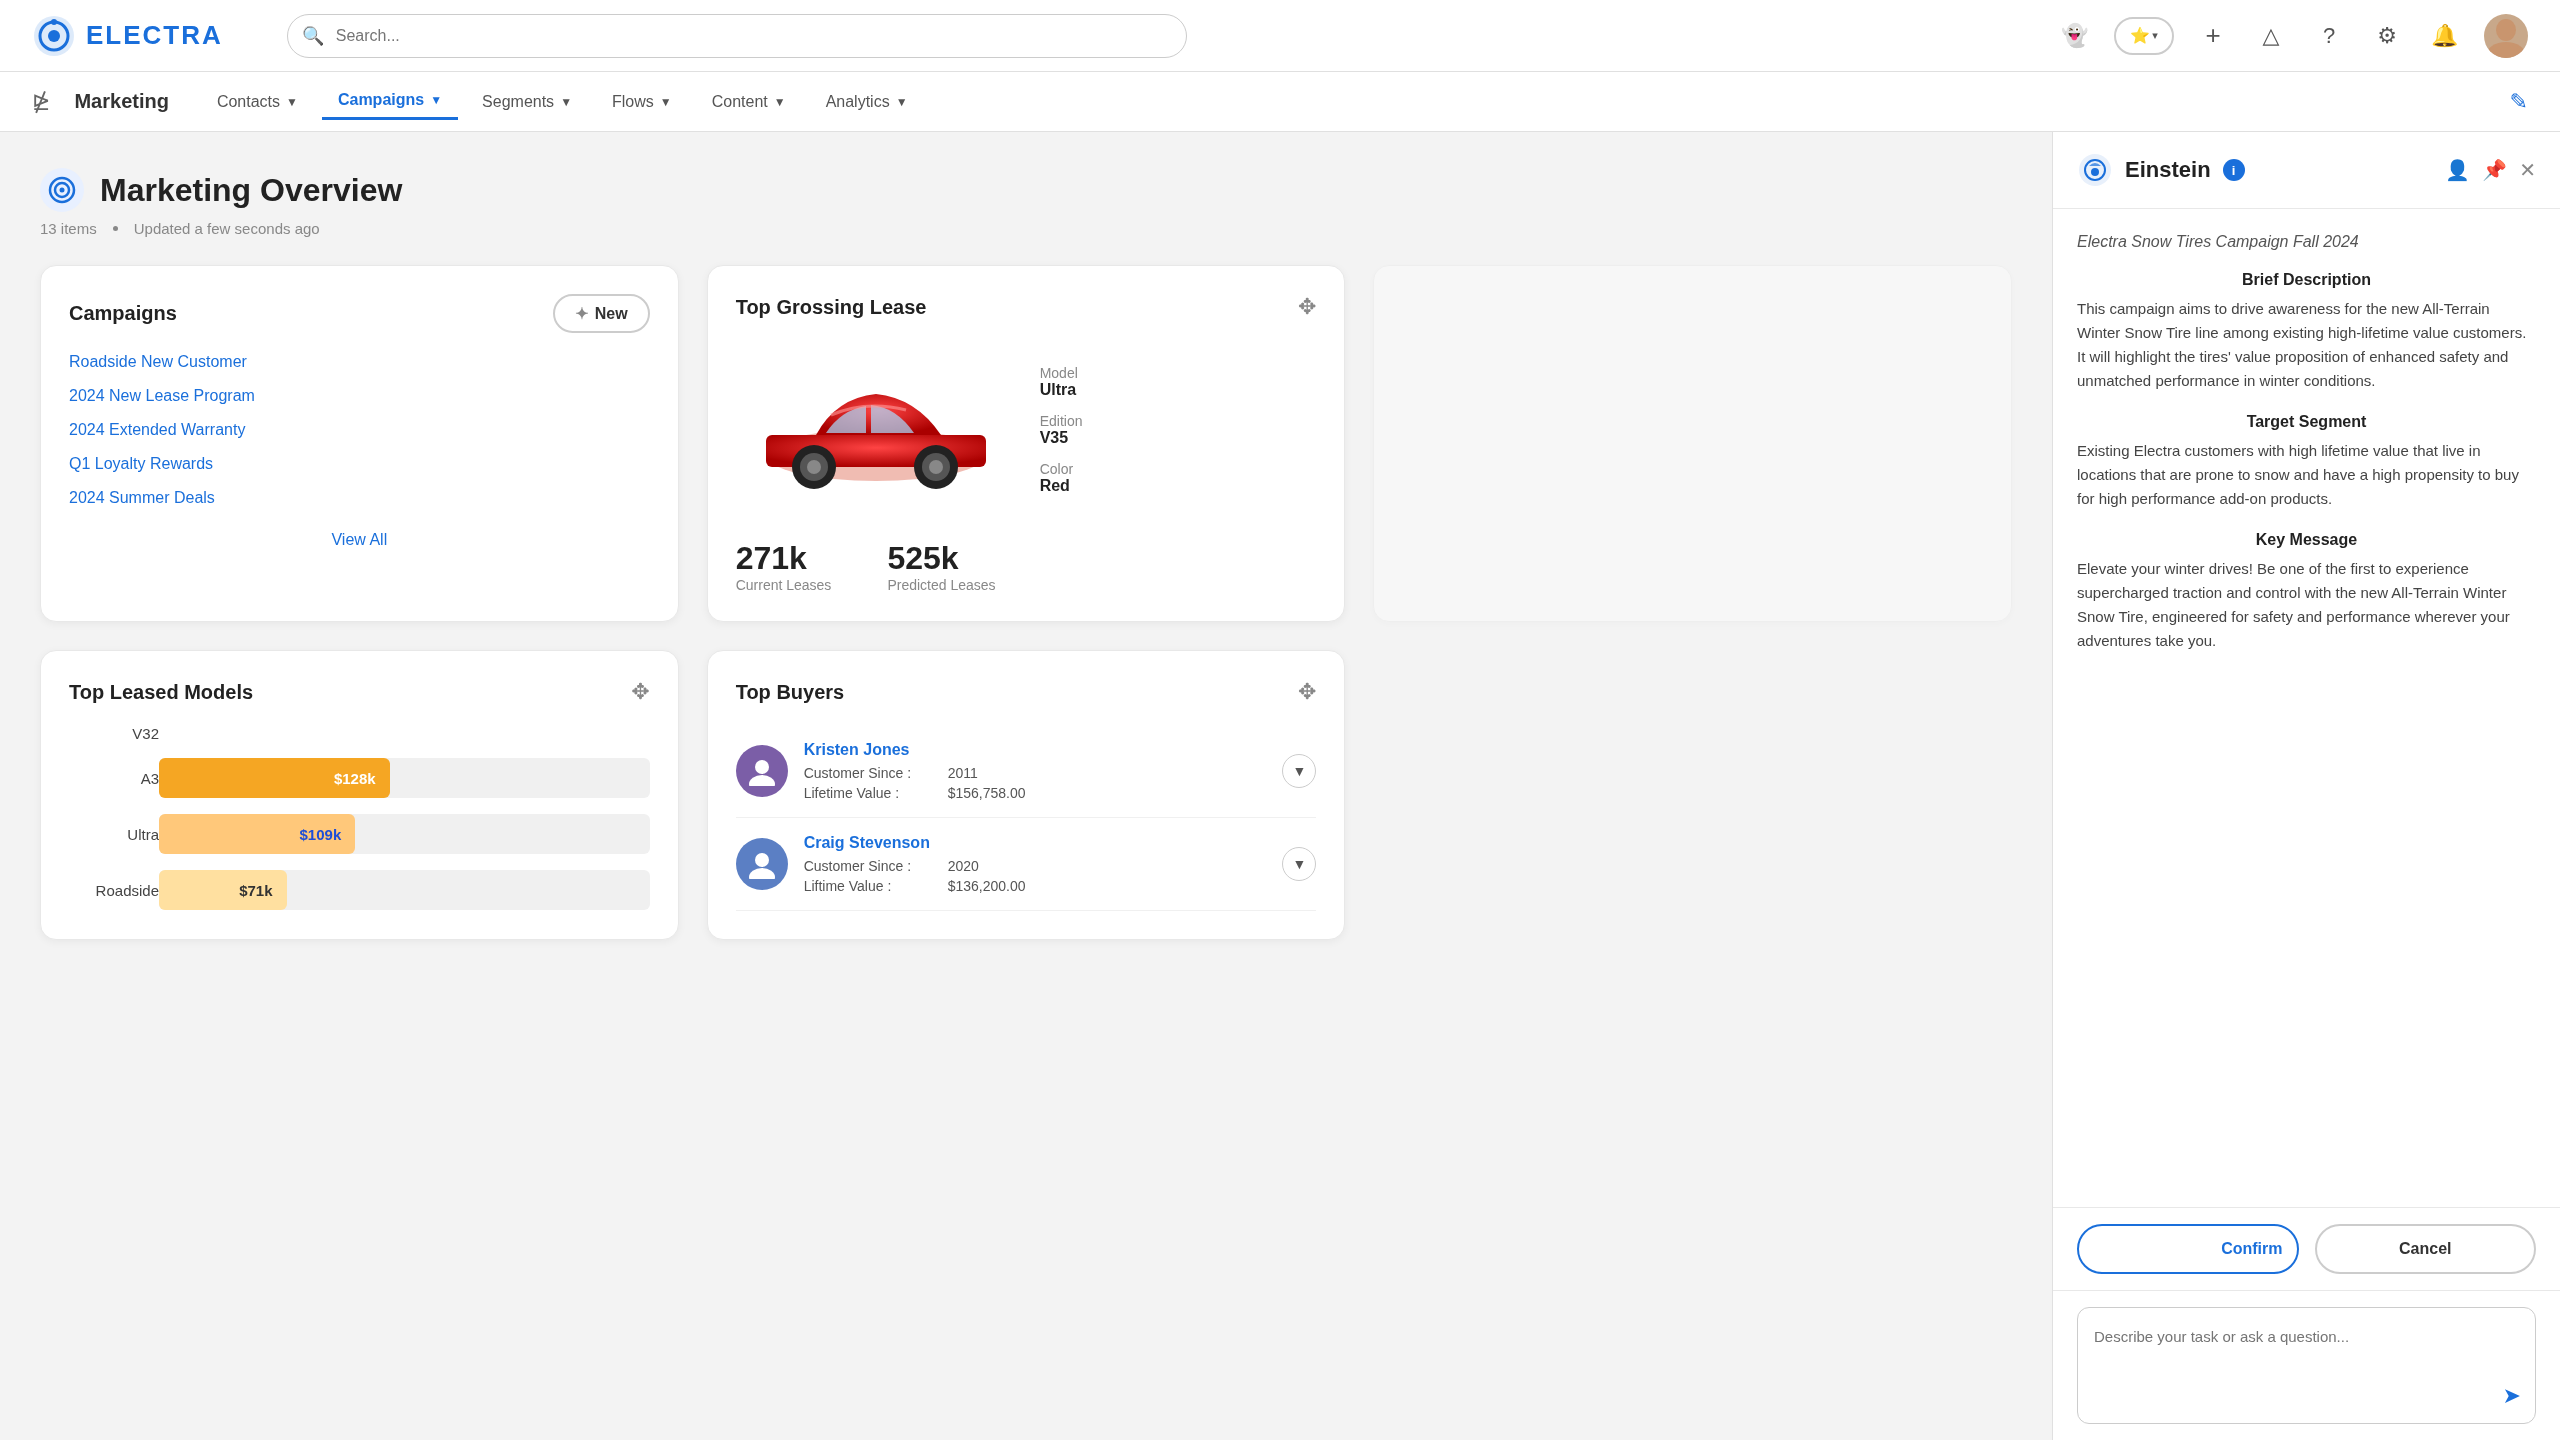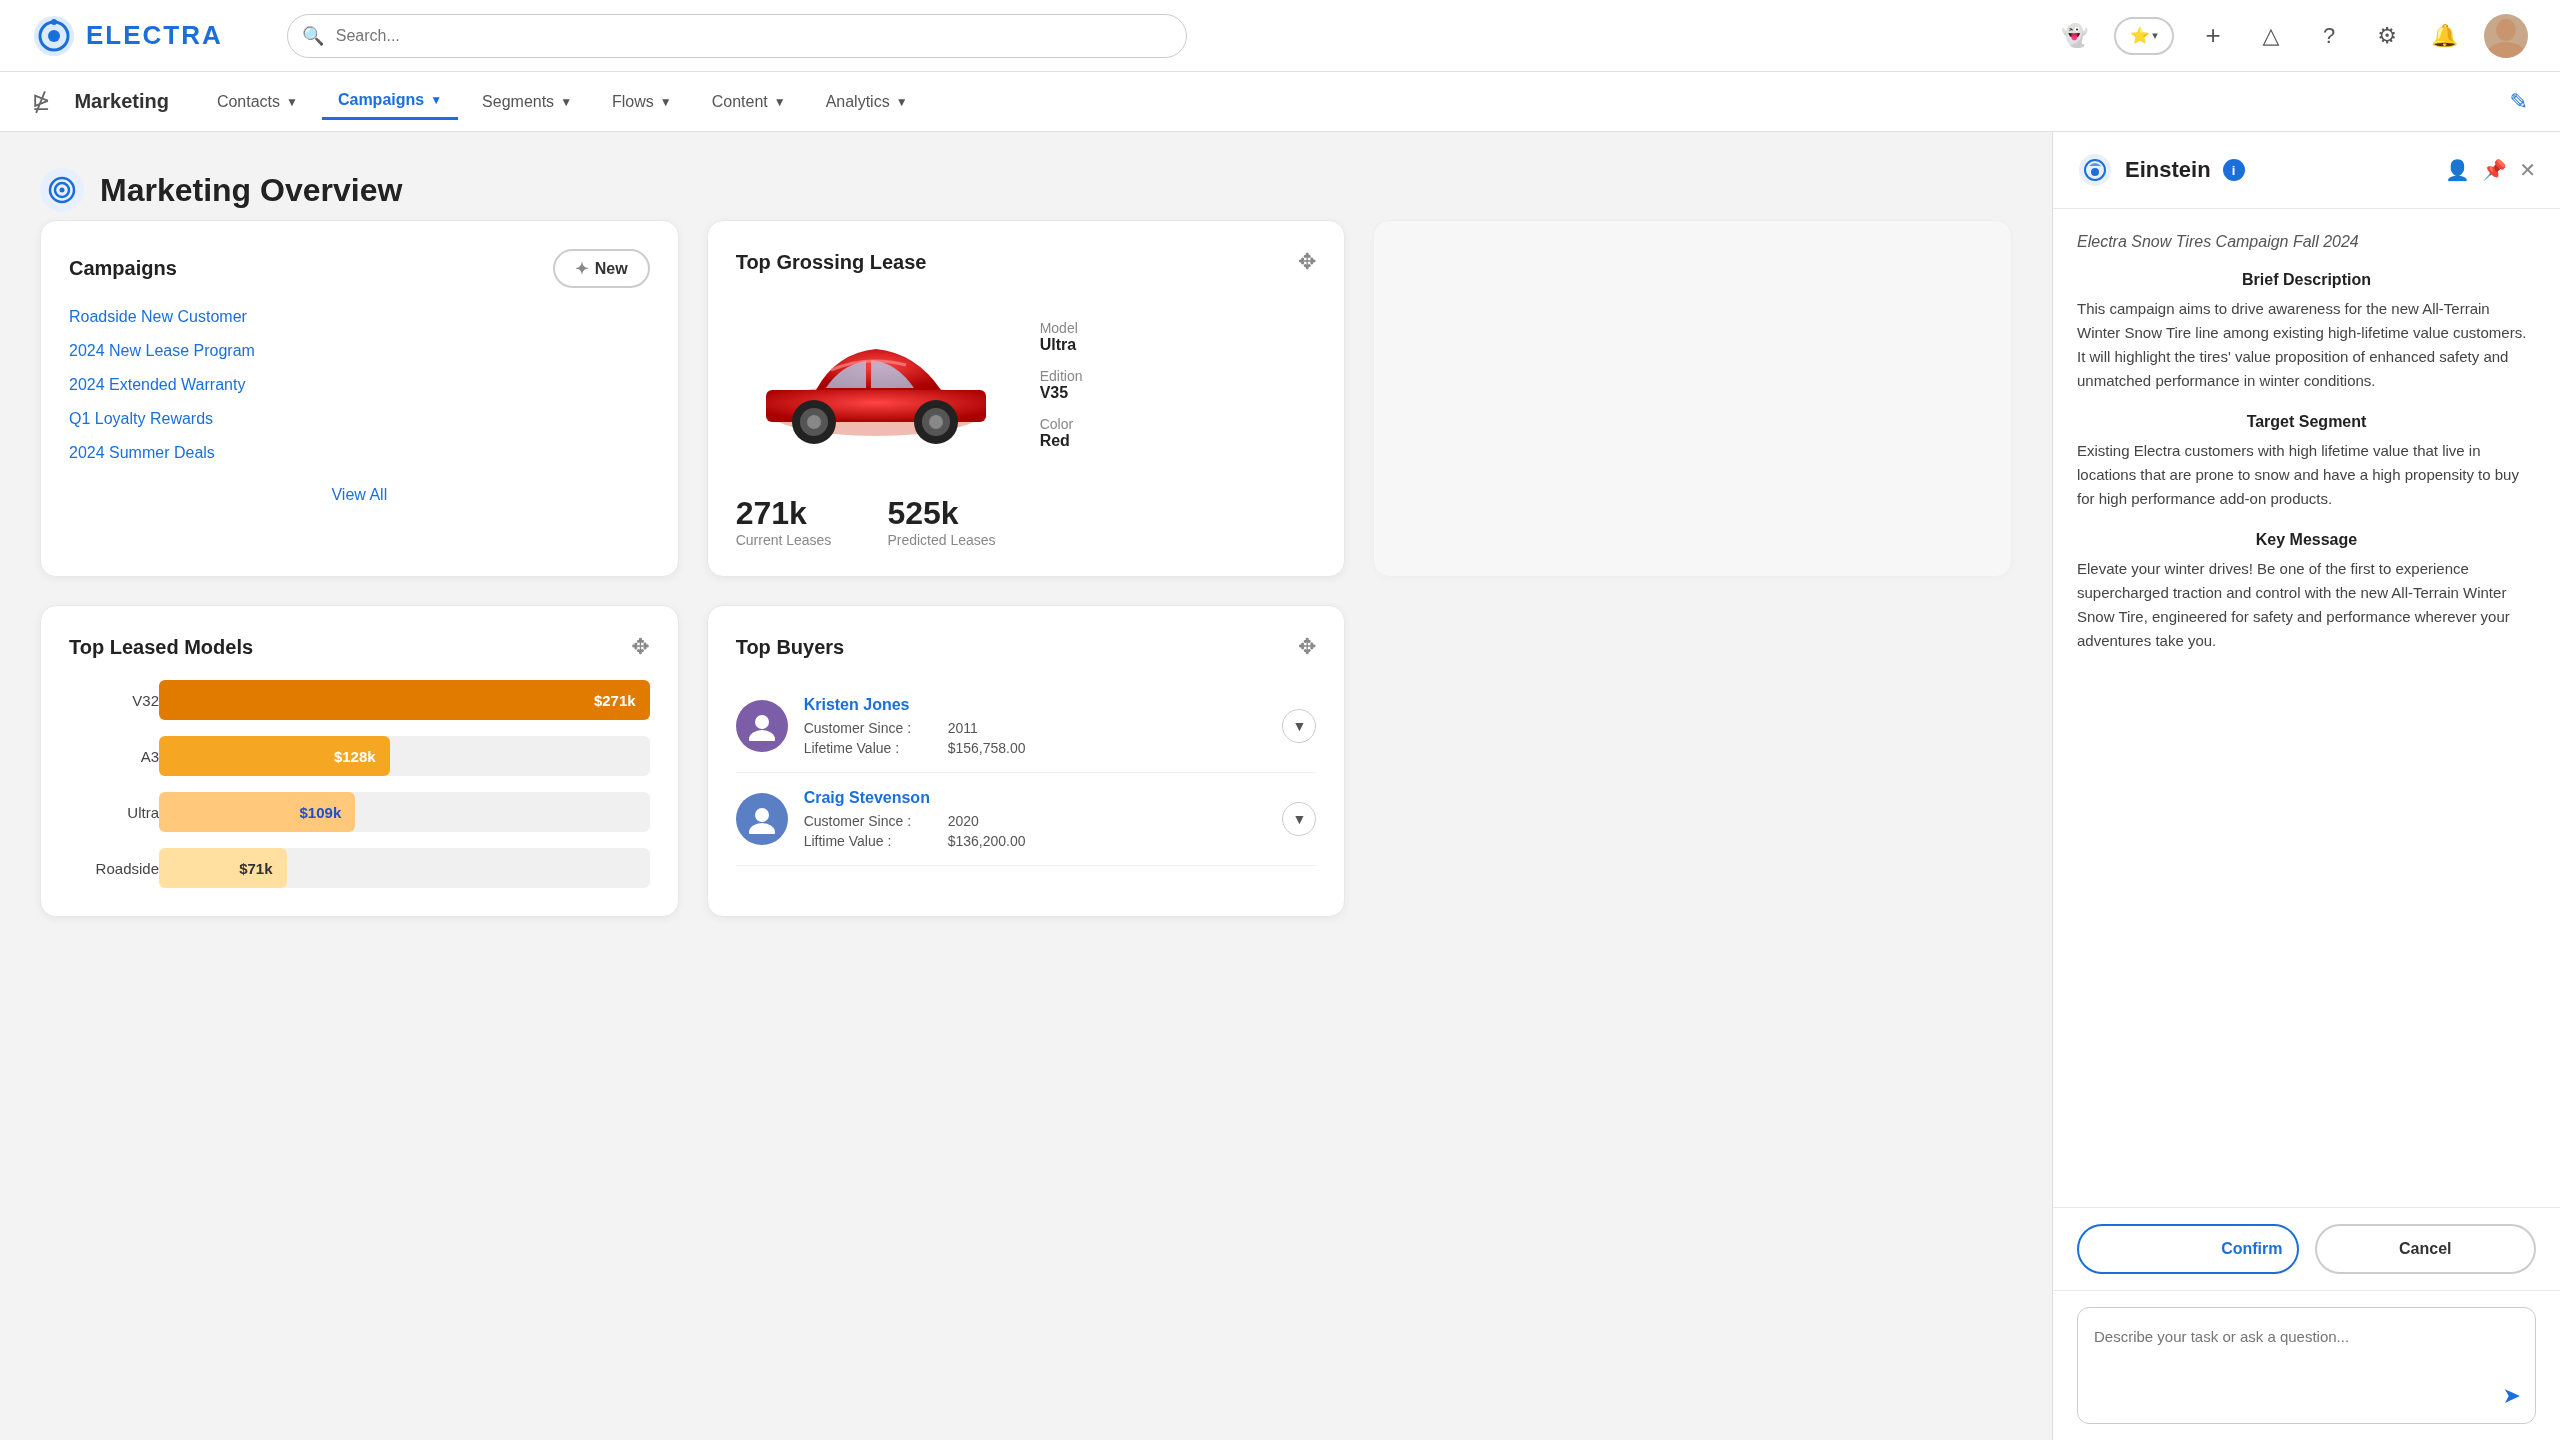--- a/index.html
+++ b/index.html
@@ -169,20 +169,25 @@
     <div class="page-header">
       <div class="page-header-icon">
         <svg width="28" height="28" viewBox="0 0 28 28">
             <circle cx="14" cy="14" r="12" fill="none" stroke="#1a6fdb" stroke-width="2.5"></circle>
             <circle cx="14" cy="14" r="7" fill="none" stroke="#1a6fdb" stroke-width="2.5"></circle>
             <circle cx="14" cy="14" r="2.5" fill="#1a6fdb"></circle>
           </svg>
       </div>
       <h1 class="page-title">Marketing Overview</h1>
     </div>
+    <div class="page-subtitle">
+      <span>13 items</span>
+      <span class="dot"></span>
+      <span>Updated a few seconds ago</span>
+    </div>
 
     <div class="cards-grid">
 
       <div class="card">
         <div class="card-header">
           <span class="card-title">Campaigns</span>
           <button class="new-btn">
             <span style="font-size:16px;color:#888;">✦</span>
             <span>New</span>
           </button>
@@ -262,25 +267,20 @@
       </div>
 
       <div class="card">
         <div class="card-header">
           <span class="card-title">Top Leased Models</span>
           <span class="expand-icon">✥</span>
         </div>
         <div class="bar-chart" id="bar-chart">
             <div class="bar-row">
     <span class="bar-label">V32</span>
-    <div class="bar-outer">
-      <div class="bar-inner" style="width:100%;background:#e07b00;color:#fff">
-        $271k
-      </div>
-    </div>
   </div>
             <div class="bar-row">
     <span class="bar-label">A3</span>
     <div class="bar-outer">
       <div class="bar-inner" style="width:47%;background:#f5a623;color:#fff">
         $128k
       </div>
     </div>
   </div>
             <div class="bar-row">

